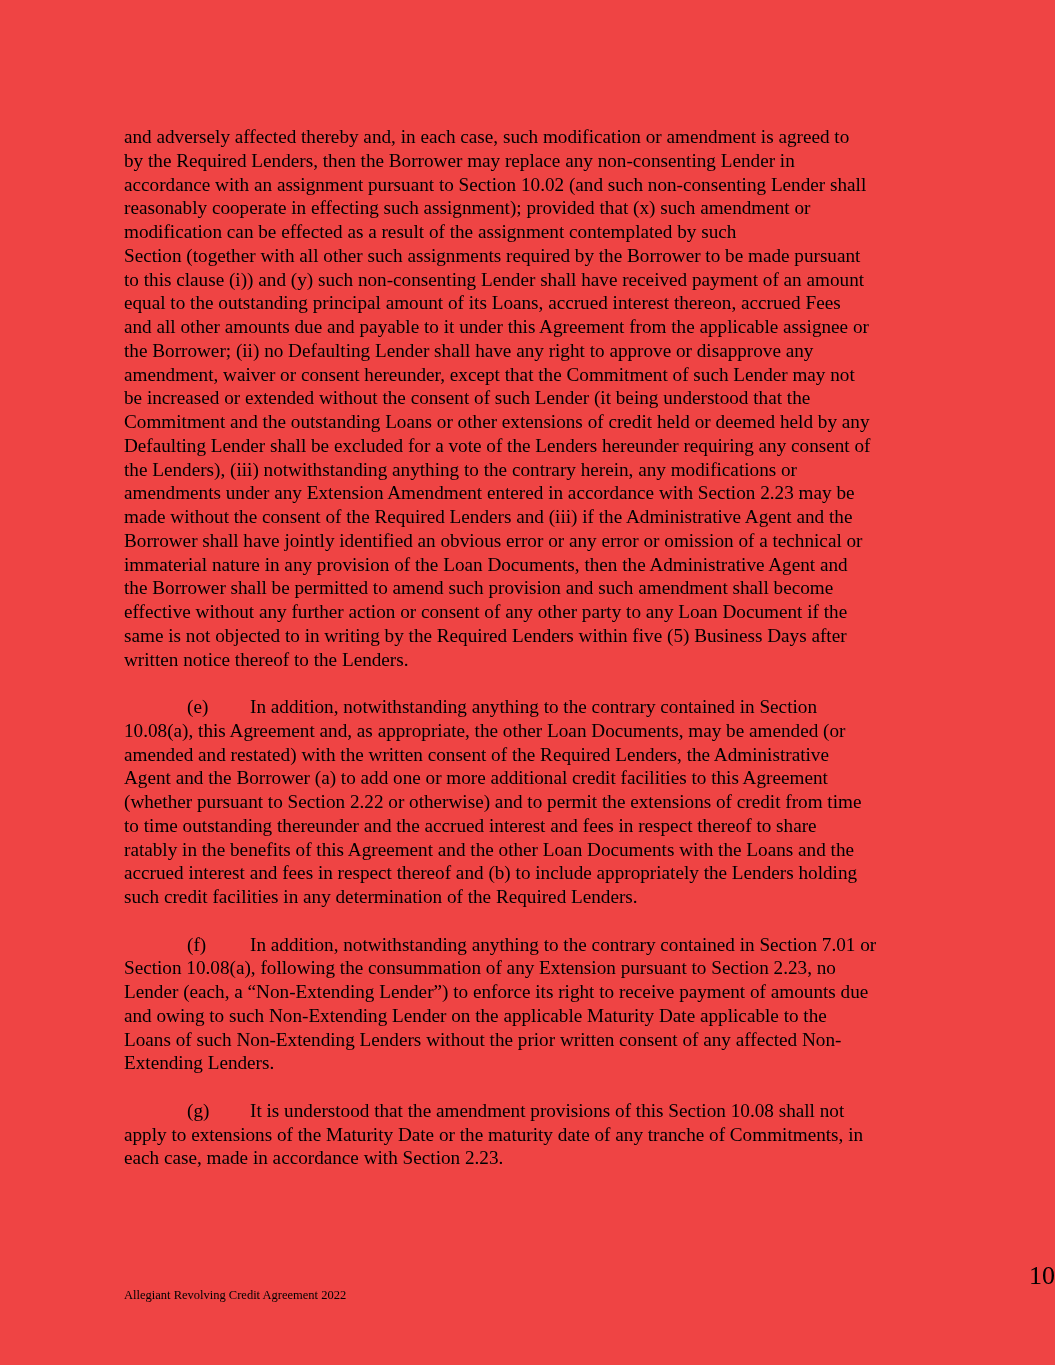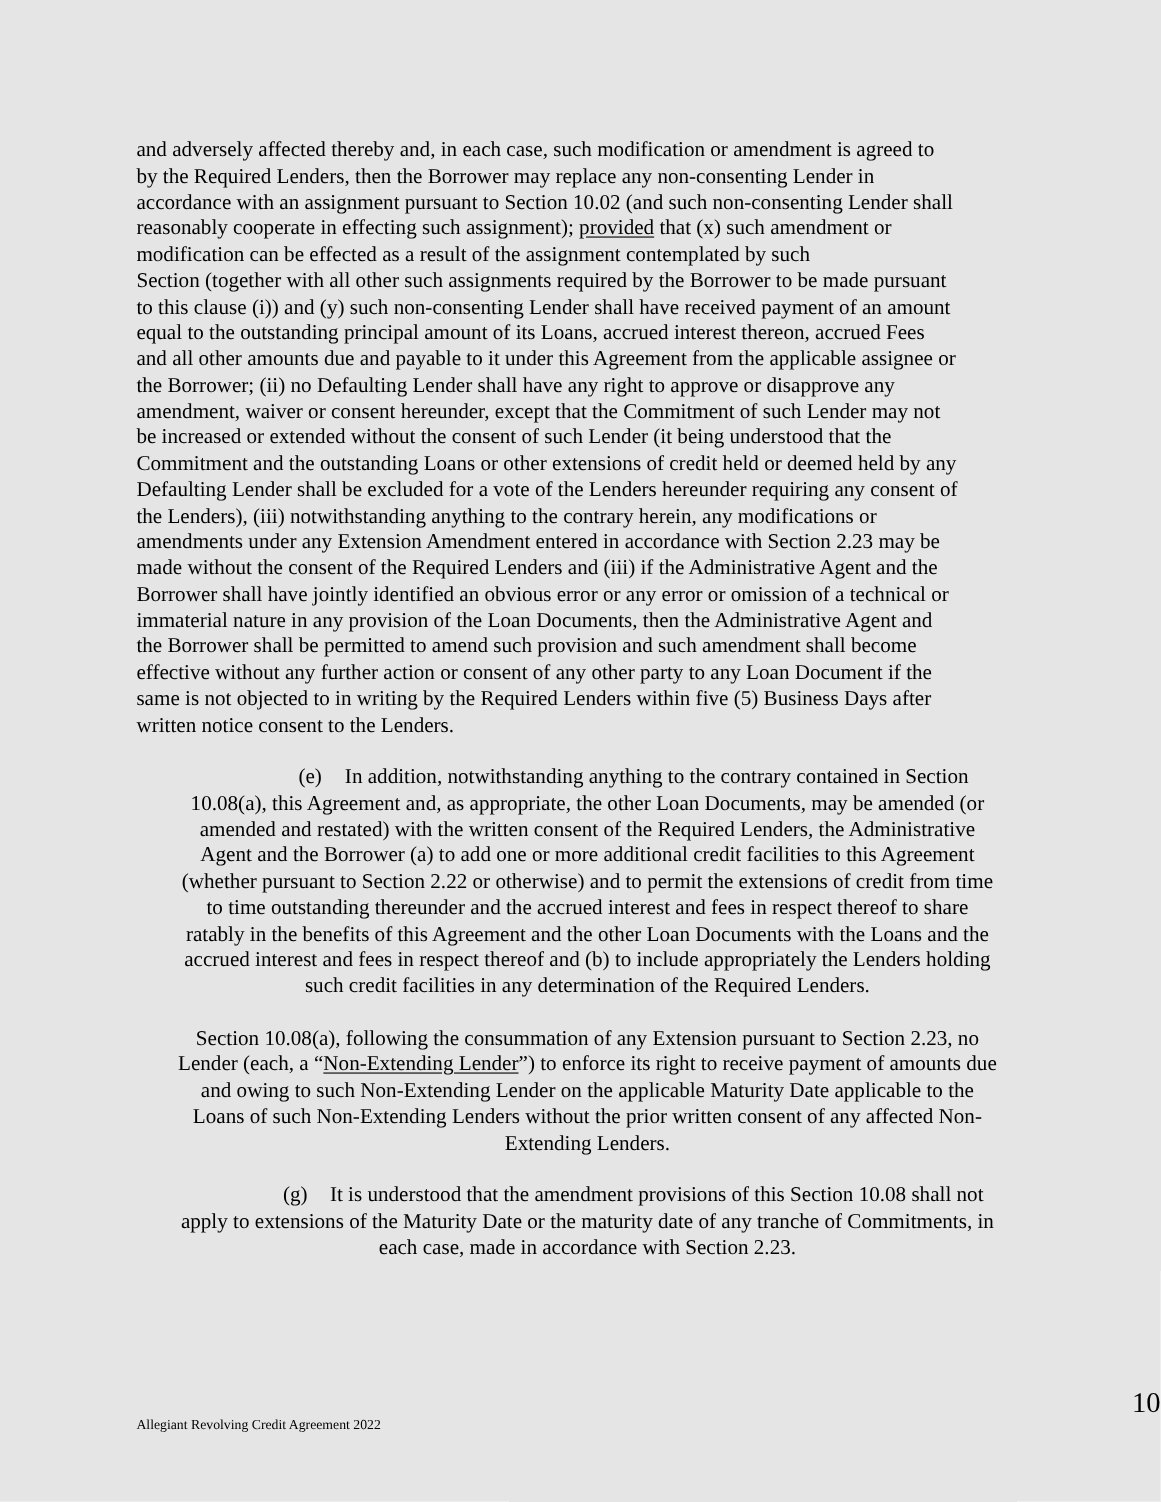--- a/index.html
+++ b/index.html
@@ -14,48 +14,46 @@
       overflow: hidden;
       font-family: "Liberation Serif", "DejaVu Serif", serif;
       color: #000000;
     }
     .page {
       position: absolute;
       left: 0;
       top: 0;
       width: 1055px;
       height: 1365px;
-      background: #e5e5e5;
+      background: #ef4444;
     }
     .body-text {
       position: absolute;
       left: 124px;
       top: 125px;
       width: 820px;
       font-size: 19.2px;
       line-height: 23.75px;
     }
     .para {
       margin: 0;
     }
     .para + .para {
       margin-top: 23.75px;
-      text-align: center;
     }
     .line {
       display: block;
       white-space: pre;
     }
     .marker {
       display: inline-block;
       width: 63px;
       margin-left: 63px;
     }
     .u {
-      text-decoration: underline;
       text-underline-offset: 2px;
     }
     .page-number {
       position: absolute;
       left: 0;
       width: 1055px;
       top: 1264px;
       text-align: right;
       font-size: 26px;
       line-height: 24px;
@@ -89,34 +87,35 @@
         <span class="line"><span>Commitment and the outstanding Loans or other extensions of credit held or deemed held by any</span></span>
         <span class="line"><span>Defaulting Lender shall be excluded for a vote of the Lenders hereunder requiring any consent of</span></span>
         <span class="line"><span>the Lenders), (iii) notwithstanding anything to the contrary herein, any modifications or</span></span>
         <span class="line"><span>amendments under any Extension Amendment entered in accordance with Section 2.23 may be</span></span>
         <span class="line"><span>made without the consent of the Required Lenders and (iii) if the Administrative Agent and the</span></span>
         <span class="line"><span>Borrower shall have jointly identified an obvious error or any error or omission of a technical or</span></span>
         <span class="line"><span>immaterial nature in any provision of the Loan Documents, then the Administrative Agent and</span></span>
         <span class="line"><span>the Borrower shall be permitted to amend such provision and such amendment shall become</span></span>
         <span class="line"><span>effective without any further action or consent of any other party to any Loan Document if the</span></span>
         <span class="line"><span>same is not objected to in writing by the Required Lenders within five (5) Business Days after</span></span>
-        <span class="line"><span>written notice consent to the Lenders.</span></span>
+        <span class="line"><span>written notice thereof to the Lenders.</span></span>
       </div>
       <div class="para">
         <span class="line"><span class="marker">(e)</span><span>In addition, notwithstanding anything to the contrary contained in Section</span></span>
         <span class="line"><span>10.08(a), this Agreement and, as appropriate, the other Loan Documents, may be amended (or</span></span>
         <span class="line"><span>amended and restated) with the written consent of the Required Lenders, the Administrative</span></span>
         <span class="line"><span>Agent and the Borrower (a) to add one or more additional credit facilities to this Agreement</span></span>
         <span class="line"><span>(whether pursuant to Section 2.22 or otherwise) and to permit the extensions of credit from time</span></span>
         <span class="line"><span>to time outstanding thereunder and the accrued interest and fees in respect thereof to share</span></span>
         <span class="line"><span>ratably in the benefits of this Agreement and the other Loan Documents with the Loans and the</span></span>
         <span class="line"><span>accrued interest and fees in respect thereof and (b) to include appropriately the Lenders holding</span></span>
         <span class="line"><span>such credit facilities in any determination of the Required Lenders.</span></span>
       </div>
       <div class="para">
+        <span class="line"><span class="marker">(f)</span><span>In addition, notwithstanding anything to the contrary contained in Section 7.01 or</span></span>
         <span class="line"><span>Section 10.08(a), following the consummation of any Extension pursuant to Section 2.23, no</span></span>
         <span class="line"><span>Lender (each, a “</span><span class="u">Non-Extending Lender</span><span>”) to enforce its right to receive payment of amounts due</span></span>
         <span class="line"><span>and owing to such Non-Extending Lender on the applicable Maturity Date applicable to the</span></span>
         <span class="line"><span>Loans of such Non-Extending Lenders without the prior written consent of any affected Non-</span></span>
         <span class="line"><span>Extending Lenders.</span></span>
       </div>
       <div class="para">
         <span class="line"><span class="marker">(g)</span><span>It is understood that the amendment provisions of this Section 10.08 shall not</span></span>
         <span class="line"><span>apply to extensions of the Maturity Date or the maturity date of any tranche of Commitments, in</span></span>
         <span class="line"><span>each case, made in accordance with Section 2.23.</span></span>

